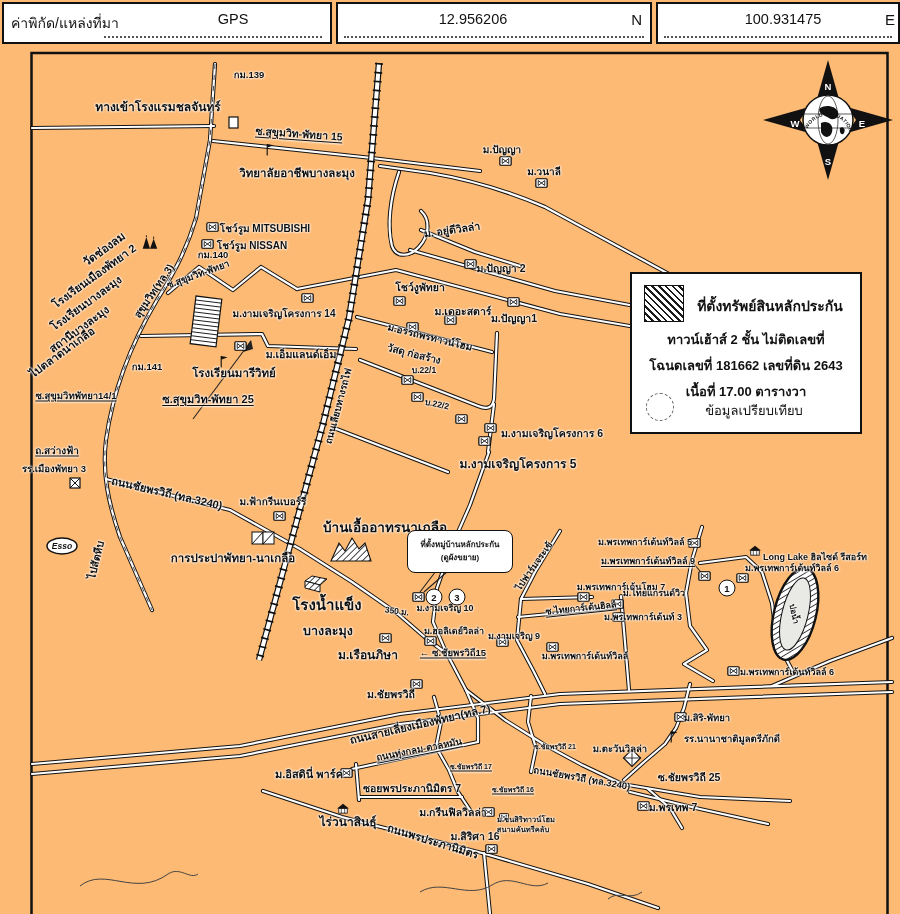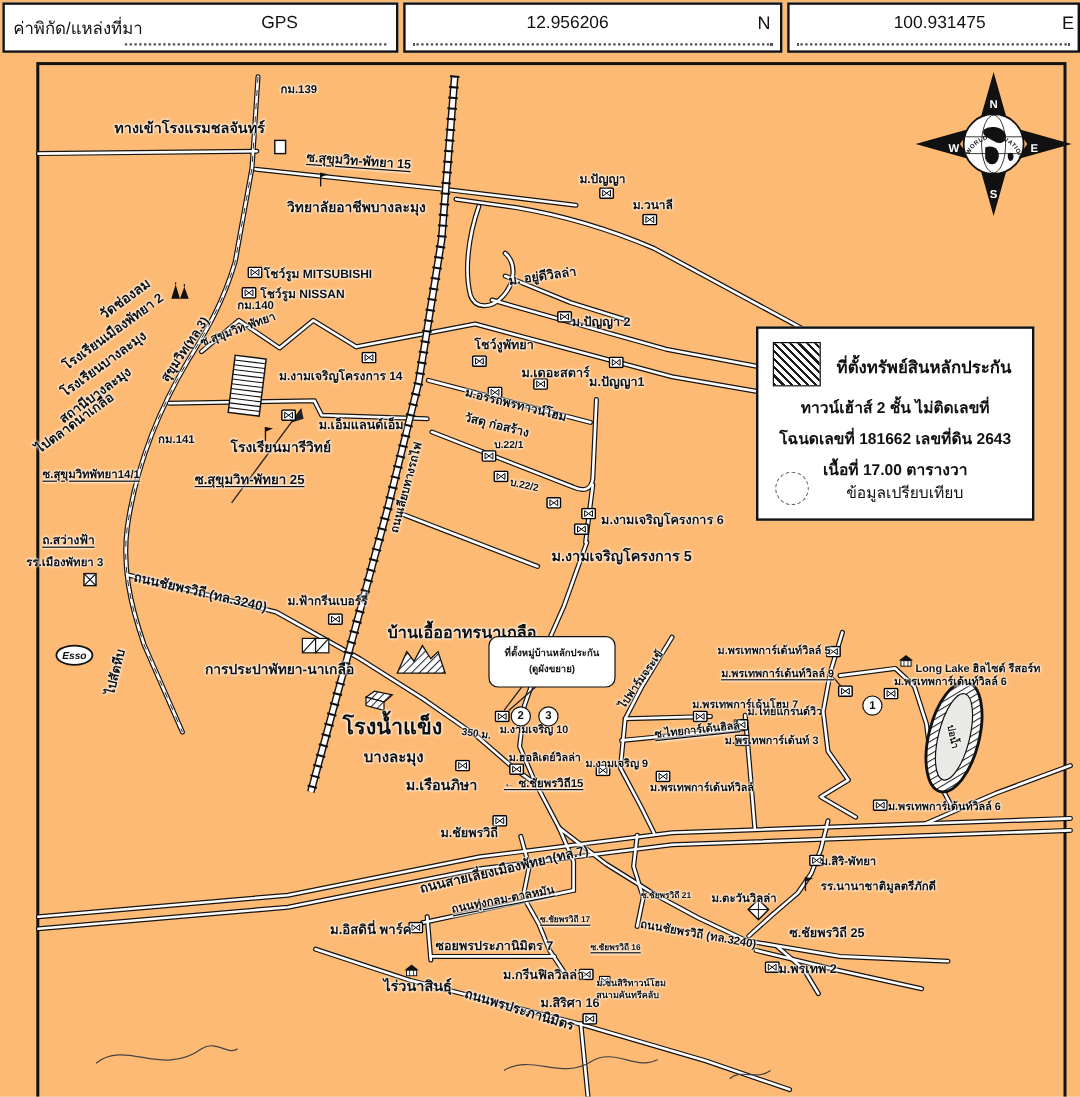--- a/index.html
+++ b/index.html
@@ -298,21 +298,21 @@
       <div class="lbl" style="left: 437px; top: 404px; font-size: 8.5px; transform: translate(-50%, -50%) rotate(12deg);">บ.22/2</div>
       <div class="lbl" style="left: 552px; top: 433px; transform: translate(-50%, -50%);">ม.งามเจริญโครงการ 6</div>
       <div class="lbl b" style="left: 518px; top: 463px; font-size: 12px; transform: translate(-50%, -50%);">ม.งามเจริญโครงการ 5</div>
       <div class="lbl" style="left: 338px; top: 406px; font-size: 9.5px; transform: translate(-50%, -50%) rotate(-75deg);">ถนนเลียบทางรถไฟ</div>
       <div class="lbl b u" style="left: 57px; top: 450px; font-size: 10px; transform: translate(-50%, -50%);">ถ.สว่างฟ้า</div>
       <div class="lbl" style="left: 54px; top: 468px; font-size: 9.5px; transform: translate(-50%, -50%);">รร.เมืองพัทยา 3</div>
       <div class="lbl b" style="left: 167px; top: 493px; font-size: 11px; transform: translate(-50%, -50%) rotate(13deg);">ถนนชัยพรวิถี (ทล.3240)</div>
       <div class="lbl" style="left: 273px; top: 501px; font-size: 10px; transform: translate(-50%, -50%);">ม.ฟ้ากรีนเบอร์รี่</div>
       <div class="lbl b" style="left: 233px; top: 558px; font-size: 11.5px; transform: translate(-50%, -50%);">การประปาพัทยา-นาเกลือ</div>
       <div class="lbl b" style="left: 385px; top: 527px; font-size: 13.5px; transform: translate(-50%, -50%);">บ้านเอื้ออาทรนาเกลือ</div>
-      <div class="lbl b" style="left: 327px; top: 605px; font-size: 18px; transform: translate(-50%, -50%);">โรงน้ำแข็ง</div>
+      <div class="lbl b" style="left: 327px; top: 605px; font-size: 15px; transform: translate(-50%, -50%);">โรงน้ำแข็ง</div>
       <div class="lbl b" style="left: 328px; top: 631px; font-size: 12.5px; transform: translate(-50%, -50%);">บางละมุง</div>
       <div class="lbl" style="left: 96px; top: 560px; transform: translate(-50%, -50%) rotate(-76deg);">ไปสัตหีบ</div>
       <div class="lbl" style="left: 445px; top: 608px; font-size: 9px; transform: translate(-50%, -50%);">ม.งามเจริญ 10</div>
       <div class="lbl" style="left: 397px; top: 611px; font-size: 8.5px; transform: translate(-50%, -50%) rotate(8deg);">350 ม.</div>
       <div class="lbl" style="left: 454px; top: 631px; font-size: 9px; transform: translate(-50%, -50%);">ม.ฮอลิเดย์วิลล่า</div>
       <div class="lbl" style="left: 514px; top: 636px; font-size: 9px; transform: translate(-50%, -50%);">ม.งามเจริญ 9</div>
       <div class="lbl b u" style="left: 453px; top: 652px; font-size: 9.5px; transform: translate(-50%, -50%);">← ซ.ชัยพรวิถี15</div>
       <div class="lbl b" style="left: 368px; top: 654px; font-size: 12px; transform: translate(-50%, -50%);">ม.เรือนภิษา</div>
       <div class="lbl" style="left: 534px; top: 566px; font-size: 9px; transform: translate(-50%, -50%) rotate(-55deg);">ไปฟาร์มจระเข้</div>
       <div class="lbl" style="left: 645px; top: 542px; font-size: 9px; transform: translate(-50%, -50%);">ม.พรเทพการ์เด้นท์วิลล์ 5</div>
@@ -338,21 +338,21 @@
       <div class="lbl" style="left: 526px; top: 819px; font-size: 7.5px; transform: translate(-50%, -50%);">ม.ชนสิริทาวน์โฮม</div>
       <div class="lbl" style="left: 523px; top: 829px; font-size: 7.5px; transform: translate(-50%, -50%);">สนามคันทรีคลับ</div>
       <div class="lbl u" style="left: 471px; top: 766px; font-size: 7px; transform: translate(-50%, -50%);">ซ.ชัยพรวิถี 17</div>
       <div class="lbl u" style="left: 513px; top: 789px; font-size: 7px; transform: translate(-50%, -50%);">ซ.ชัยพรวิถี 16</div>
       <div class="lbl" style="left: 555px; top: 746px; font-size: 7px; transform: translate(-50%, -50%);">ซ.ชัยพรวิถี 21</div>
       <div class="lbl" style="left: 620px; top: 748px; font-size: 9.5px; transform: translate(-50%, -50%);">ม.ตะวันวิลล่า</div>
       <div class="lbl" style="left: 732px; top: 738px; font-size: 9.5px; transform: translate(-50%, -50%);">รร.นานาชาติมูลตรีภักดี</div>
       <div class="lbl" style="left: 707px; top: 717px; font-size: 9.5px; transform: translate(-50%, -50%);">ม.สิริ-พัทยา</div>
       <div class="lbl b" style="left: 582px; top: 778px; font-size: 9.5px; transform: translate(-50%, -50%) rotate(10deg);">ถนนชัยพรวิถี (ทล.3240)</div>
       <div class="lbl b" style="left: 689px; top: 777px; transform: translate(-50%, -50%);">ซ.ชัยพรวิถี 25</div>
-      <div class="lbl" style="left: 673px; top: 807px; transform: translate(-50%, -50%);">ม.พรเทพ 2</div>
+      <div class="lbl" style="left: 673px; top: 807px; transform: translate(-50%, -50%);">ม.พรเทพ 7</div>
       <div class="lbl b i" style="left: 62px; top: 546px; font-size: 8.5px; transform: translate(-50%, -50%);">Esso</div>
       <div class="circ" style="left: 434px; top: 597px;">2</div>
       <div class="circ" style="left: 457px; top: 597px;">3</div>
       <div class="circ" style="left: 727px; top: 588px;">1</div>
     </div>
 
   <div class="legend">
     <div class="lg-sq"></div>
     <div class="lg-l1">ที่ตั้งทรัพย์สินหลักประกัน</div>
     <div class="lg-l2">ทาวน์เฮ้าส์ 2 ชั้น ไม่ติดเลขที่</div>

